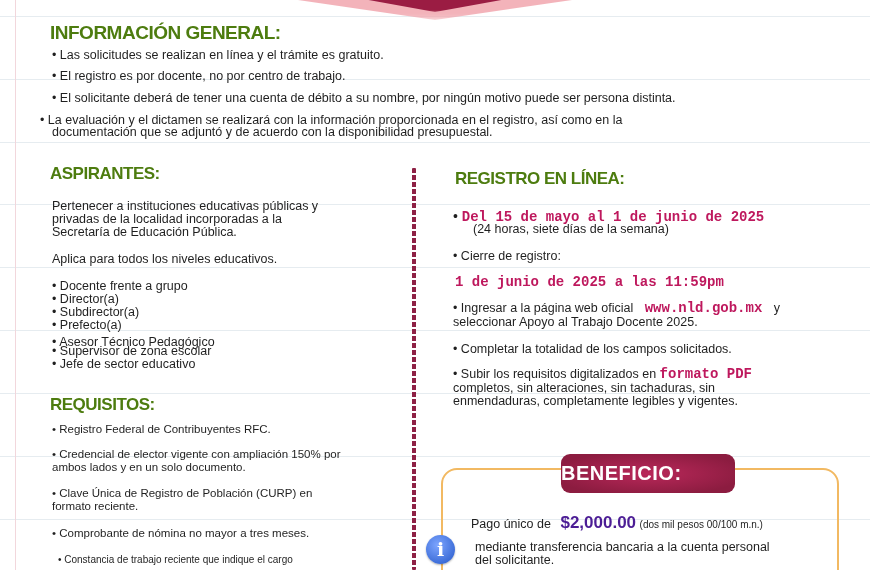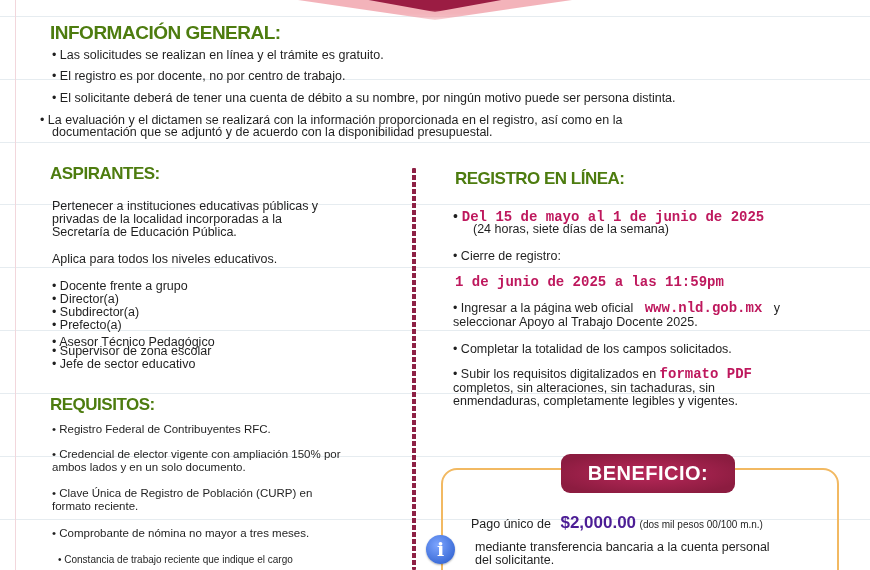--- a/index.html
+++ b/index.html
@@ -18,21 +18,21 @@
     .t { position: absolute; font-size: 12.5px; line-height: 13px; color: #1f1f1f; }
     .accent { color: #be185d; font-weight: 900; font-family: Liberation Mono, monospace; }
 
     .divider { position: absolute; left: 412px; top: 168px; width: 4px; height: 402px;
       background: repeating-linear-gradient(to bottom, #8e2145 0 5px, transparent 5px 7px); border-radius: 1px; }
 
     .benefit-box { position: absolute; left: 441px; top: 468px; width: 398px; height: 130px;
       border: 2px solid #f2b962; border-radius: 16px; }
     .benefit-pill { position: absolute; left: 561px; top: 454px; width: 174px; height: 39px;
       background: radial-gradient(ellipse at center, #b9285a 0%, #8c1c40 80%); border-radius: 9px;
-      color: #fff; font-weight: 900; font-size: 20px; text-align: center; line-height: 39px; letter-spacing: 0.5px; }
+      color: #fff; font-weight: 900; font-size: 20px; text-align: left; line-height: 39px; letter-spacing: 0.5px; }
     .info-icon { position: absolute; left: 426px; top: 535px; width: 29px; height: 29px; border-radius: 50%;
       background: radial-gradient(circle at 40% 35%, #7da5ff 0%, #3f6fd9 70%, #2e56b8 100%);
       box-shadow: 0 1px 2px rgba(0,0,0,.3); color: #fff; font-weight: 900; font-size: 19px; text-align: center; line-height: 29px; font-family: "DejaVu Serif", serif; }
     .big-amount { font-size: 17px; font-weight: 700; color: #4c1d95; margin-top: 44px; }
     .small { font-size: 10px; margin-top: 44px; }
   </style>
 </head>
 <body>
 
 <div class="ruled" style="top:16px"></div>

